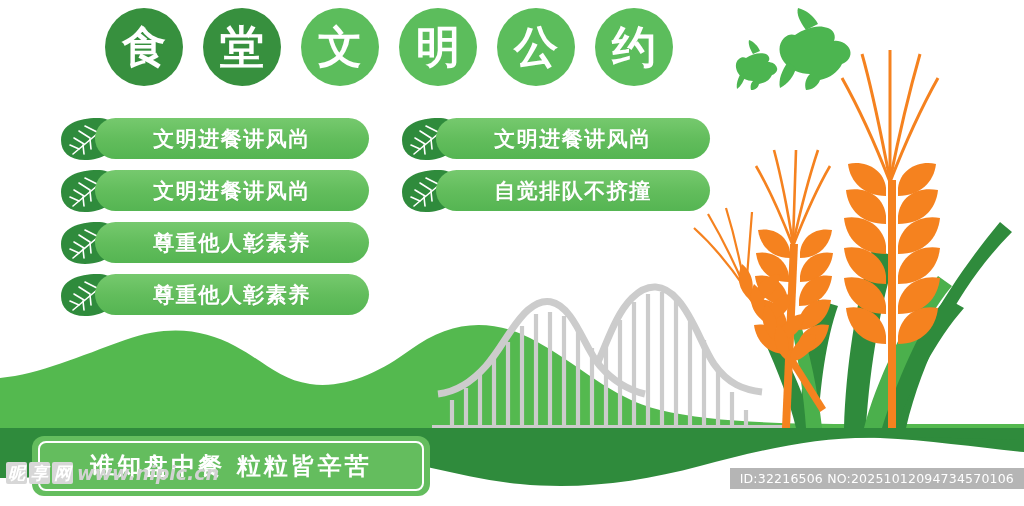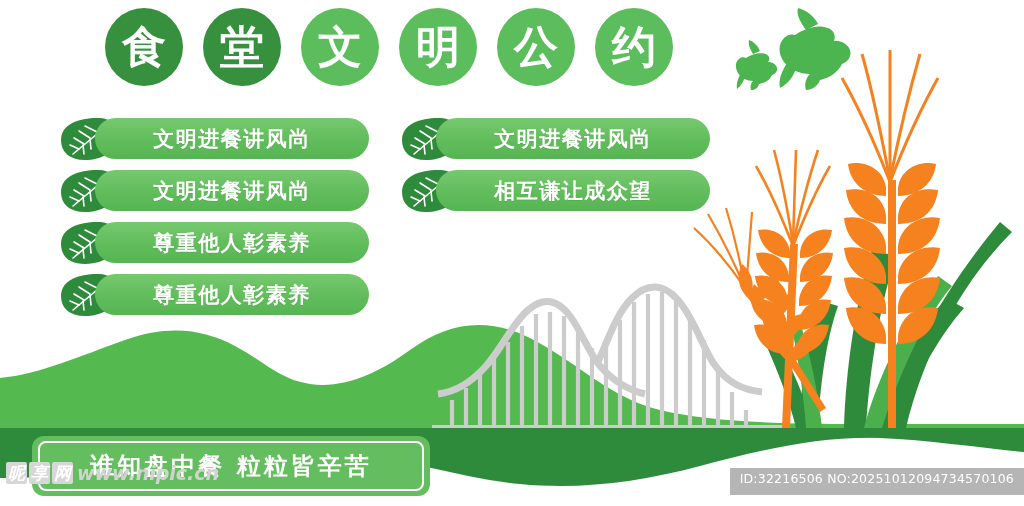--- a/index.html
+++ b/index.html
@@ -75,21 +75,21 @@
     background:#d7d7d7; color:#ffffff; font-style:italic; font-weight:bold;
     font-size:17px; padding:0 2px; border-radius:2px; line-height:22px;
   }
   .wm-url { color:#d2d2d2; }
 
   
   .id-strip {
     position:absolute; right:0; top:468px;
     background:rgba(160,160,160,.78);
     color:#ffffff; font-size:12.5px; letter-spacing:.2px;
-    padding:3px 10px 9px 10px; white-space:nowrap;
+    padding:3px 10px 3px 10px; white-space:nowrap;
   }
 </style>
 </head>
 <body>
 
 <div id="stage">
 
   <svg class="art" viewBox="0 0 1024 506" xmlns="http://www.w3.org/2000/svg">
 
     <g>
@@ -351,21 +351,21 @@
             <path d="M40 16 L28 10"></path>
             <path d="M33 22 L22 15"></path>
           <path d="M27 28 L17 22"></path>
             <path d="M22 33 L13 29"></path>
           <path d="M40 17 L41 27"></path>
             <path d="M33 23 L34 33"></path>
             <path d="M26 29 L27 38"></path>
         </g>
       </svg>
       <div class="pill">
-        <span class="pill-label">相互谦让成众望</span>
+        <span class="pill-label">自觉排队不挤撞</span>
       </div>
     </div>
   </div>
 
   <div class="banner">
     <div class="banner-inner"></div>
     <span class="banner-text">谁知盘中餐  粒粒皆辛苦</span>
   </div>
 
   <div class="watermark">

